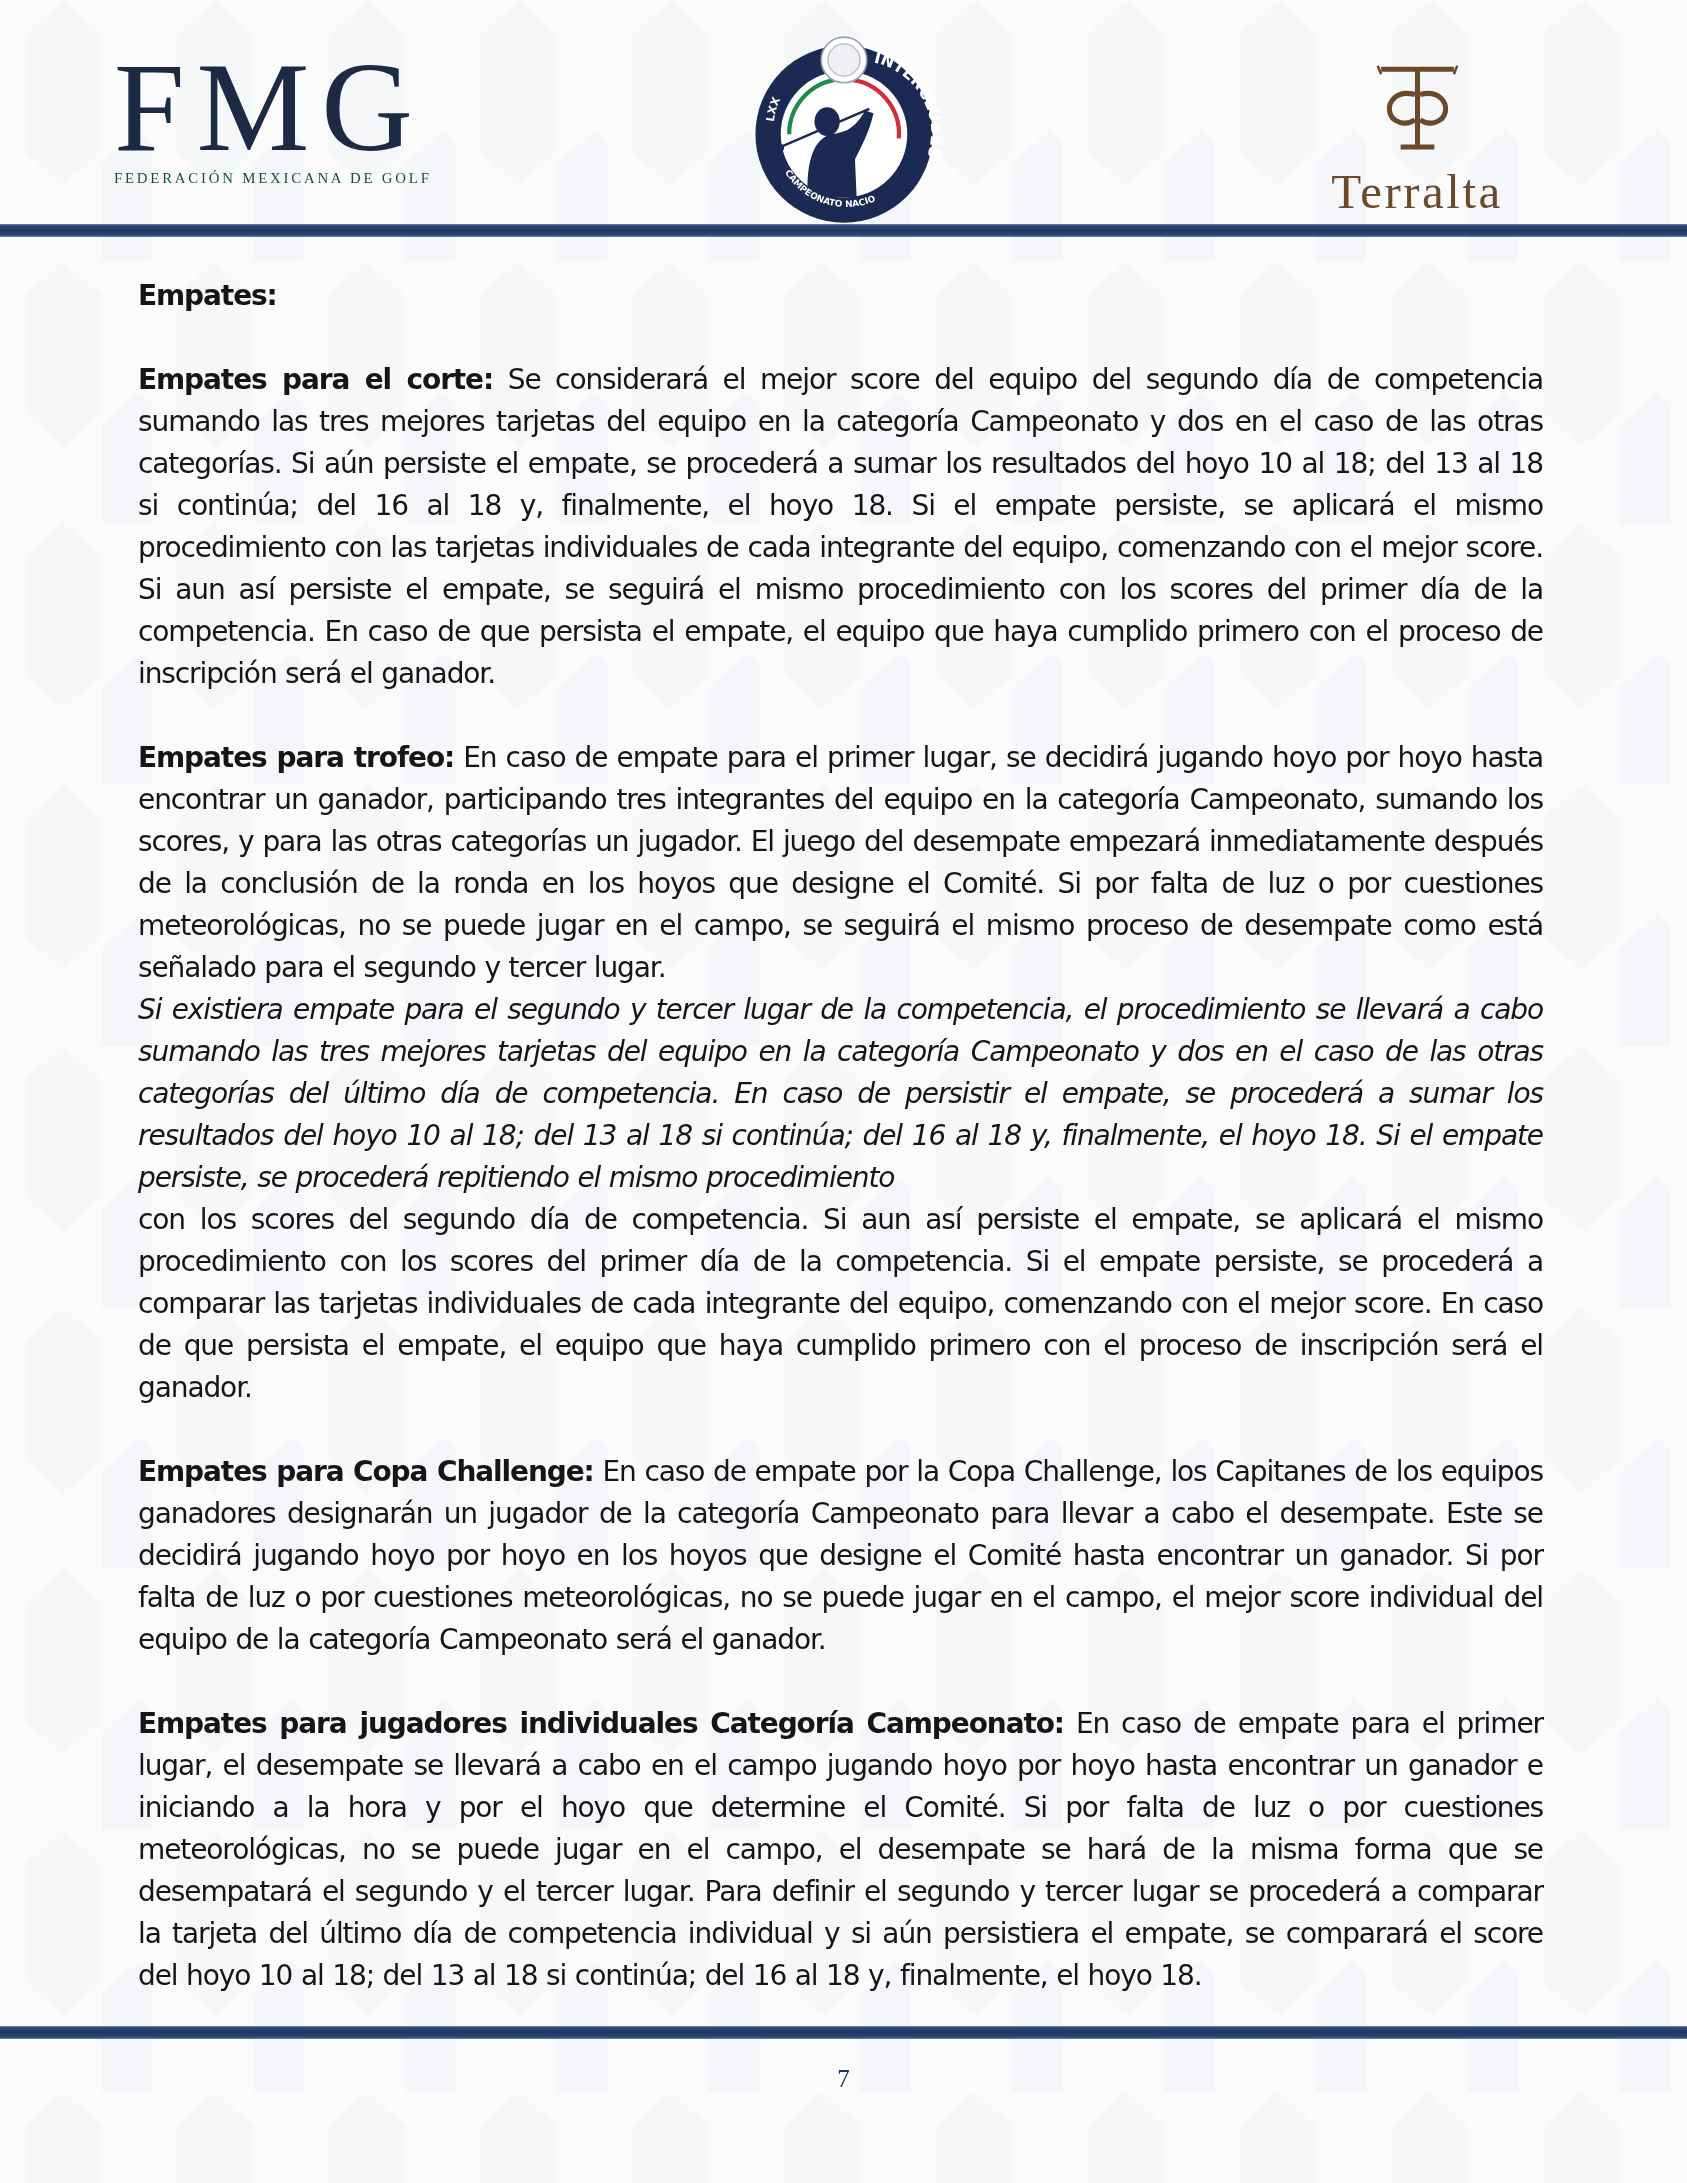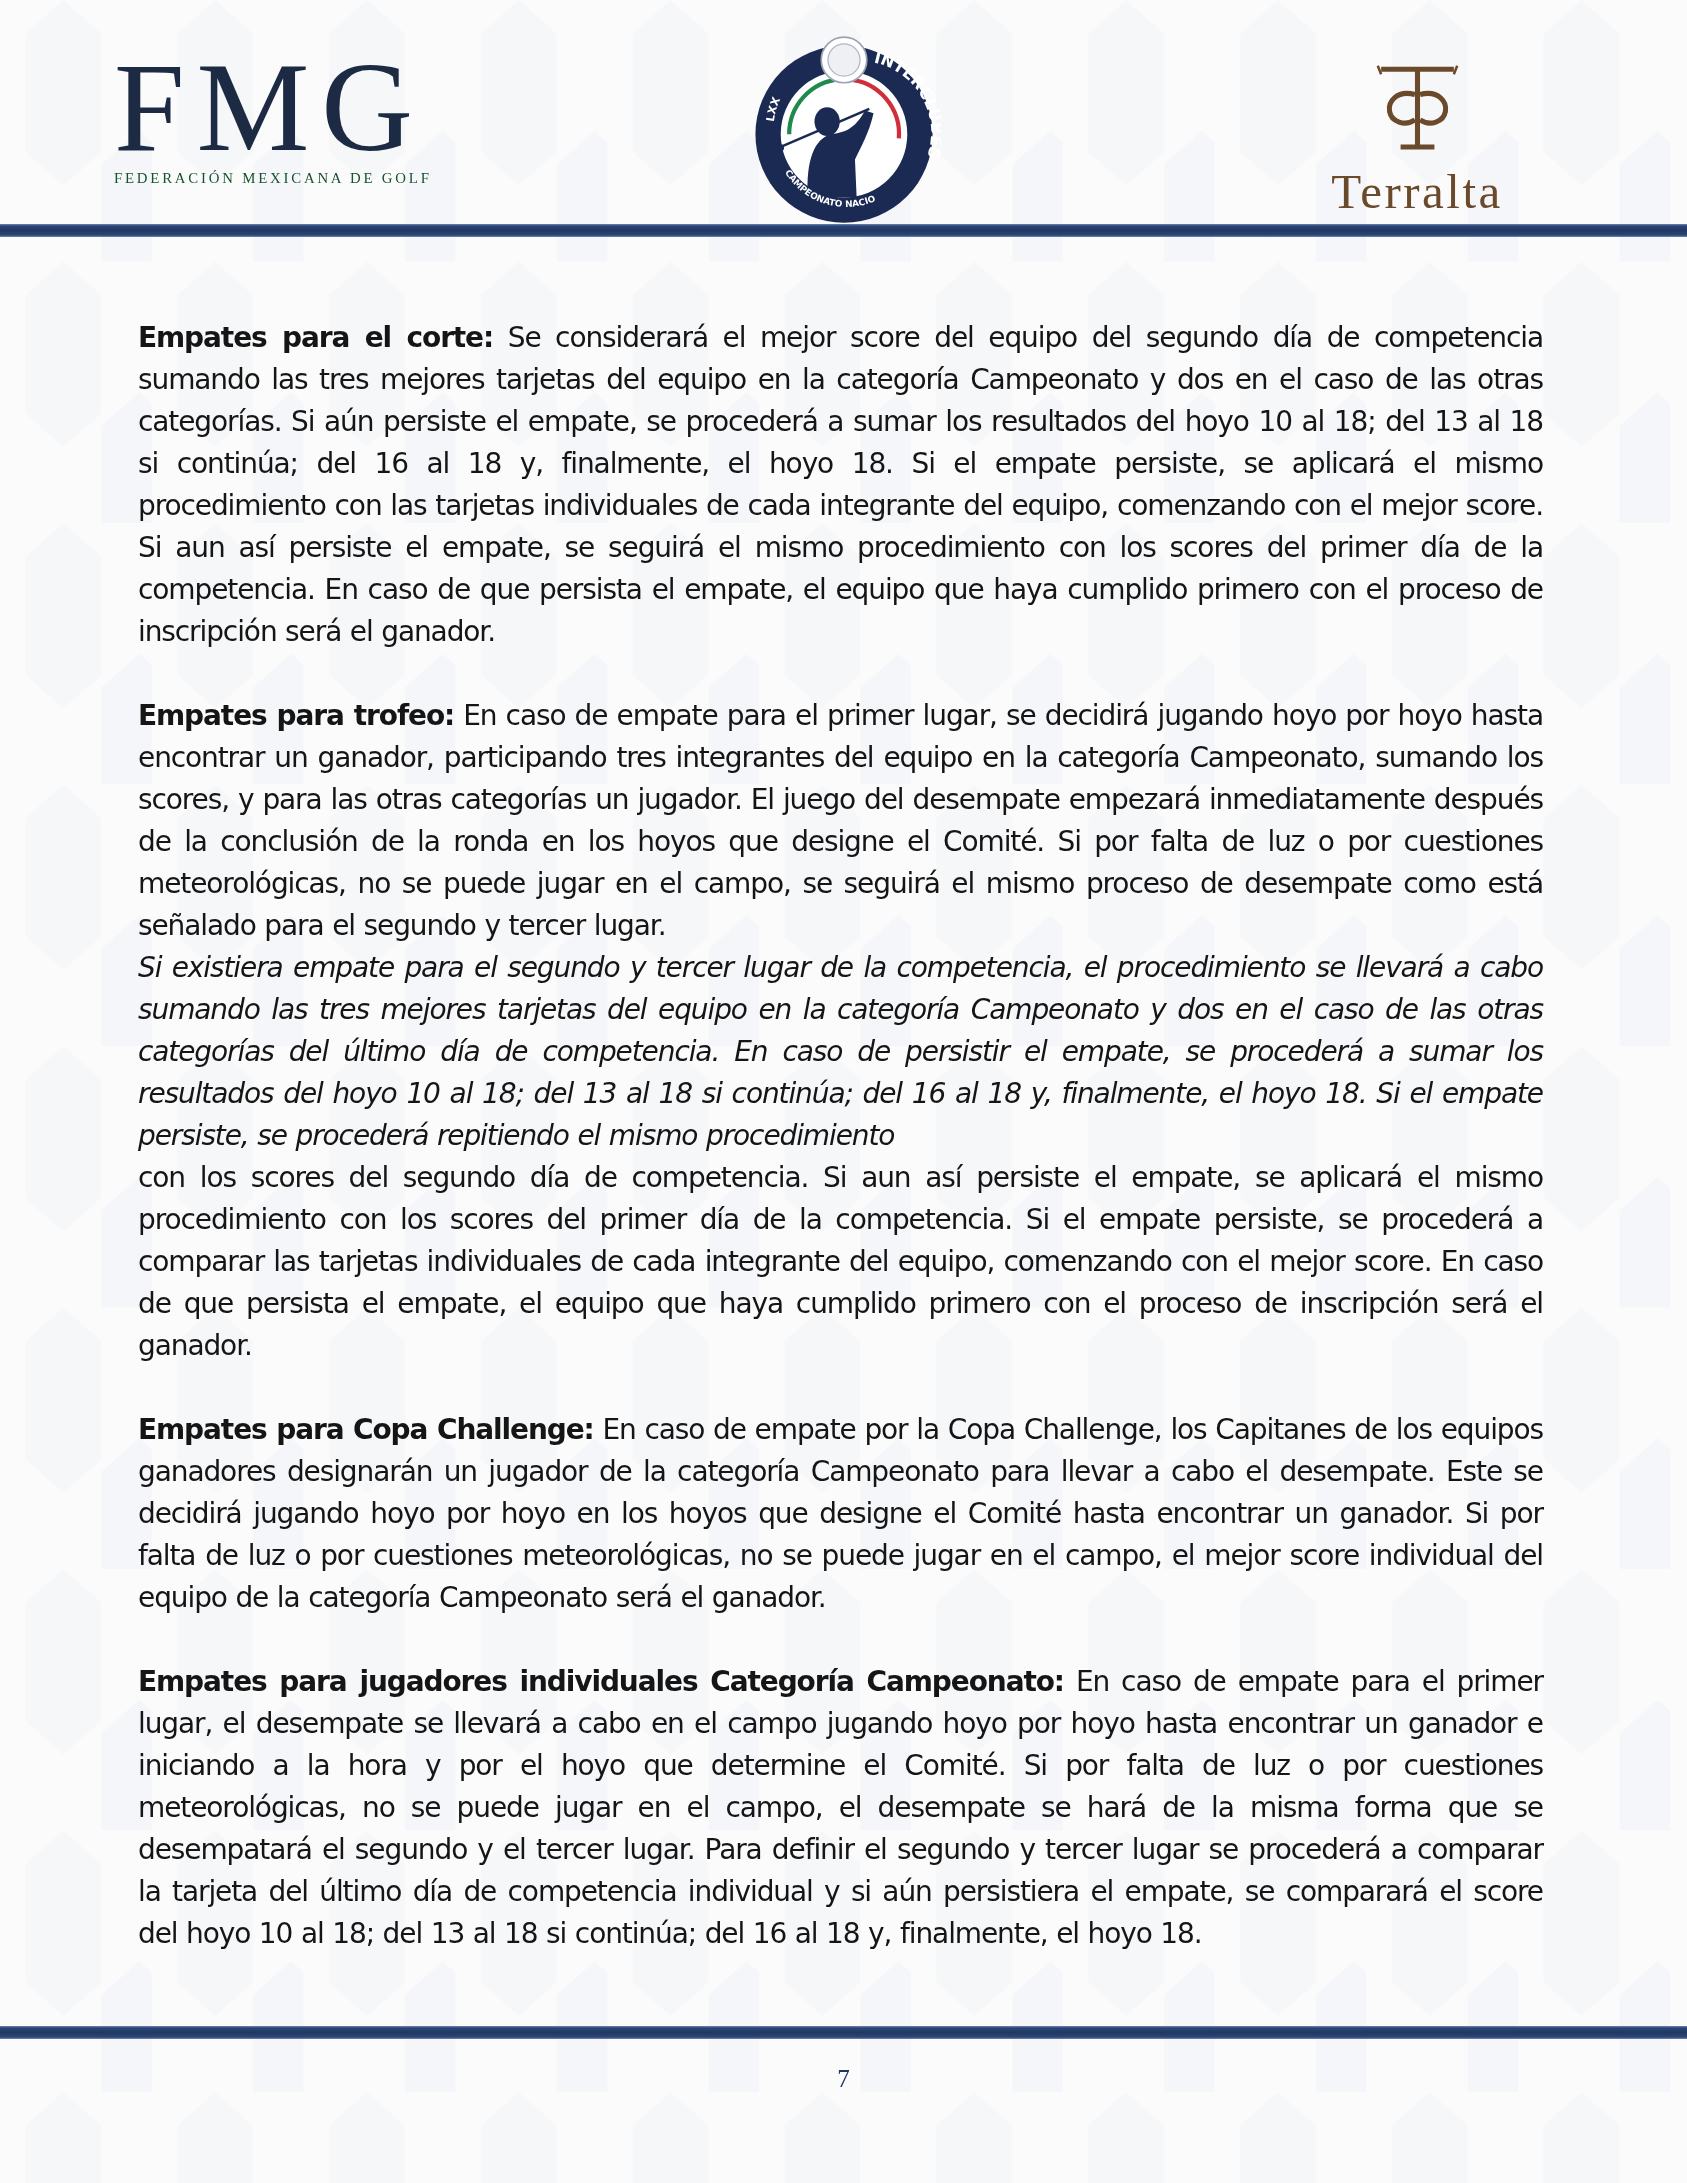--- a/index.html
+++ b/index.html
@@ -107,20 +107,21 @@
       </g>
       <path d="M8 2 L12 12 M102 2 L98 12" stroke="#6b4a2b" stroke-width="3"></path>
     </svg>
     <div class="terralta-word">Terralta</div>
   </div>
 </header>
 
 <div class="rule top"></div>
 
 <main class="content">
+  <p class="h">Empates:</p>
   <div class="gap"></div>
 
   <p><span class="h">Empates para el corte:</span><span> Se considerará el mejor score del equipo del segundo día de competencia sumando las tres mejores tarjetas del equipo en la categoría Campeonato y dos en el caso de las otras categorías. Si aún persiste el empate, se procederá a sumar los resultados del hoyo 10 al 18; del 13 al 18 si continúa; del 16 al 18 y, finalmente, el hoyo 18. Si el empate persiste, se aplicará el mismo procedimiento con las tarjetas individuales de cada integrante del equipo, comenzando con el mejor score. Si aun así persiste el empate, se seguirá el mismo procedimiento con los scores del primer día de la competencia. En caso de que persista el empate, el equipo que haya cumplido primero con el proceso de inscripción será el ganador.</span></p>
   <div class="gap"></div>
 
   <p><span class="h">Empates para trofeo:</span><span> En caso de empate para el primer lugar, se decidirá jugando hoyo por hoyo hasta encontrar un ganador, participando tres integrantes del equipo en la categoría Campeonato, sumando los scores, y para las otras categorías un jugador. El juego del desempate empezará inmediatamente después de la conclusión de la ronda en los hoyos que designe el Comité. Si por falta de luz o por cuestiones meteorológicas, no se puede jugar en el campo, se seguirá el mismo proceso de desempate como está señalado para el segundo y tercer lugar.</span></p>
   <p class="last-line">Si existiera empate para el segundo y tercer lugar de la competencia, el procedimiento se llevará a cabo sumando las tres mejores tarjetas del equipo en la categoría Campeonato y dos en el caso de las otras categorías del último día de competencia. En caso de persistir el empate, se procederá a sumar los resultados del hoyo 10 al 18; del 13 al 18 si continúa; del 16 al 18 y, finalmente, el hoyo 18. Si el empate persiste, se procederá repitiendo el mismo procedimiento</p>
   <p>con los scores del segundo día de competencia. Si aun así persiste el empate, se aplicará el mismo procedimiento con los scores del primer día de la competencia. Si el empate persiste, se procederá a comparar las tarjetas individuales de cada integrante del equipo, comenzando con el mejor score. En caso de que persista el empate, el equipo que haya cumplido primero con el proceso de inscripción será el ganador.</p>
   <div class="gap"></div>
 

